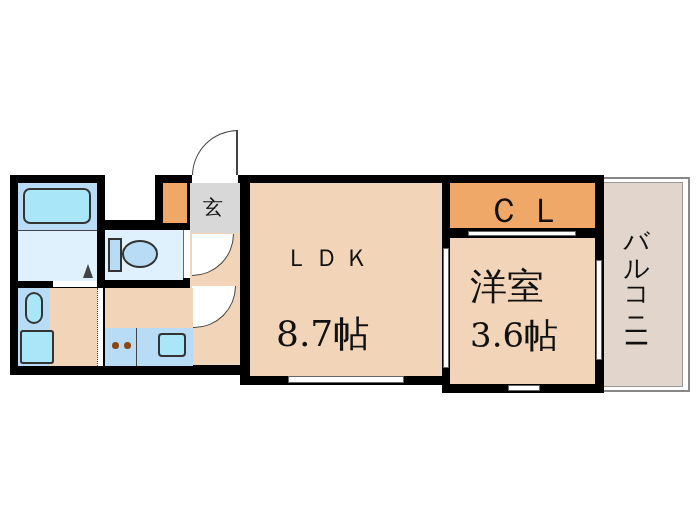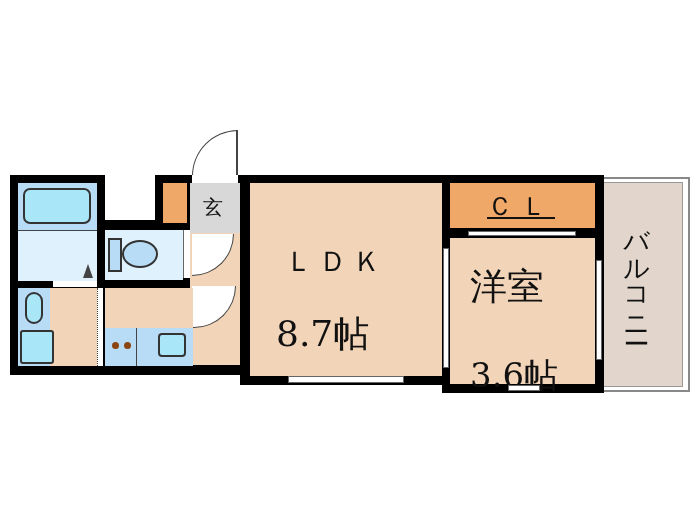--- a/index.html
+++ b/index.html
@@ -50,27 +50,27 @@
   <div class="abs" style="left:105px;top:288px;width:88px;height:78px;background:#f2d4b8;"></div>
   <div class="abs" style="left:105px;top:328px;width:88px;height:38px;background:#b8dcf6;"></div>
   <div class="abs" style="left:105px;top:328px;width:32px;height:38px;border-right:1px solid #444;"></div>
   <div class="abs" style="left:112px;top:342px;width:7px;height:7px;background:#8b4513;border-radius:50%;"></div>
   <div class="abs" style="left:124px;top:342px;width:7px;height:7px;background:#8b4513;border-radius:50%;"></div>
   <div class="abs" style="left:158px;top:333px;width:28px;height:24px;background:#a8e6f8;border:2px solid #333;border-radius:4px;"></div>
   <div class="abs" style="left:97px;top:288px;width:6px;height:78px;background:#fff;border-left:1px dotted #444;"></div>
 
   <div class="wall" style="left:240px;top:175px;width:210px;height:210px;"></div>
   <div class="abs" style="left:250px;top:183px;width:192px;height:193px;background:#f2d4b8;"></div>
-  <div class="lbl" style="left:285px;top:248px;font-size:28px;letter-spacing:6px;">ＬＤＫ</div>
+  <div class="lbl" style="left:285px;top:248px;font-size:24px;letter-spacing:6px;font-family:Liberation Mono, monospace;">ＬＤＫ</div>
   <div class="lbl" style="left:276px;top:290px;font-size:36px;margin-top:26px;">8.7帖</div>
   <div class="abs" style="left:288px;top:376px;width:116px;height:7px;background:#fff;border:1px solid #666;"></div>
 
   <div class="wall" style="left:442px;top:175px;width:162px;height:218px;"></div>
   <div class="abs" style="left:450px;top:183px;width:145px;height:45px;background:#f0a868;"></div>
-  <div class="lbl" style="left:487px;top:193px;font-size:26px;letter-spacing:8px;text-decoration:underline;">ＣＬ</div>
+  <div class="lbl" style="left:487px;top:193px;font-size:34px;letter-spacing:8px;">ＣＬ</div>
   <div class="abs" style="left:468px;top:231px;width:108px;height:5px;background:#fff;border:1px solid #666;"></div>
   <div class="abs" style="left:450px;top:238px;width:145px;height:146px;background:#f2d4b8;"></div>
   <div class="lbl" style="left:470px;top:268px;font-size:37px;">洋室</div>
-  <div class="lbl" style="left:470px;top:318px;font-size:34px;margin-top:40px;">3.6帖</div>
+  <div class="lbl" style="left:470px;top:318px;font-size:34px;">3.6帖</div>
   <div class="abs" style="left:443px;top:248px;width:6px;height:120px;background:#fff;border:1px solid #666;"></div>
   <div class="abs" style="left:596px;top:260px;width:6px;height:100px;background:#fff;border:1px solid #666;"></div>
   <div class="abs" style="left:508px;top:385px;width:32px;height:6px;background:#fff;border:1px solid #666;"></div>
 </div>
 
 </body></html>

